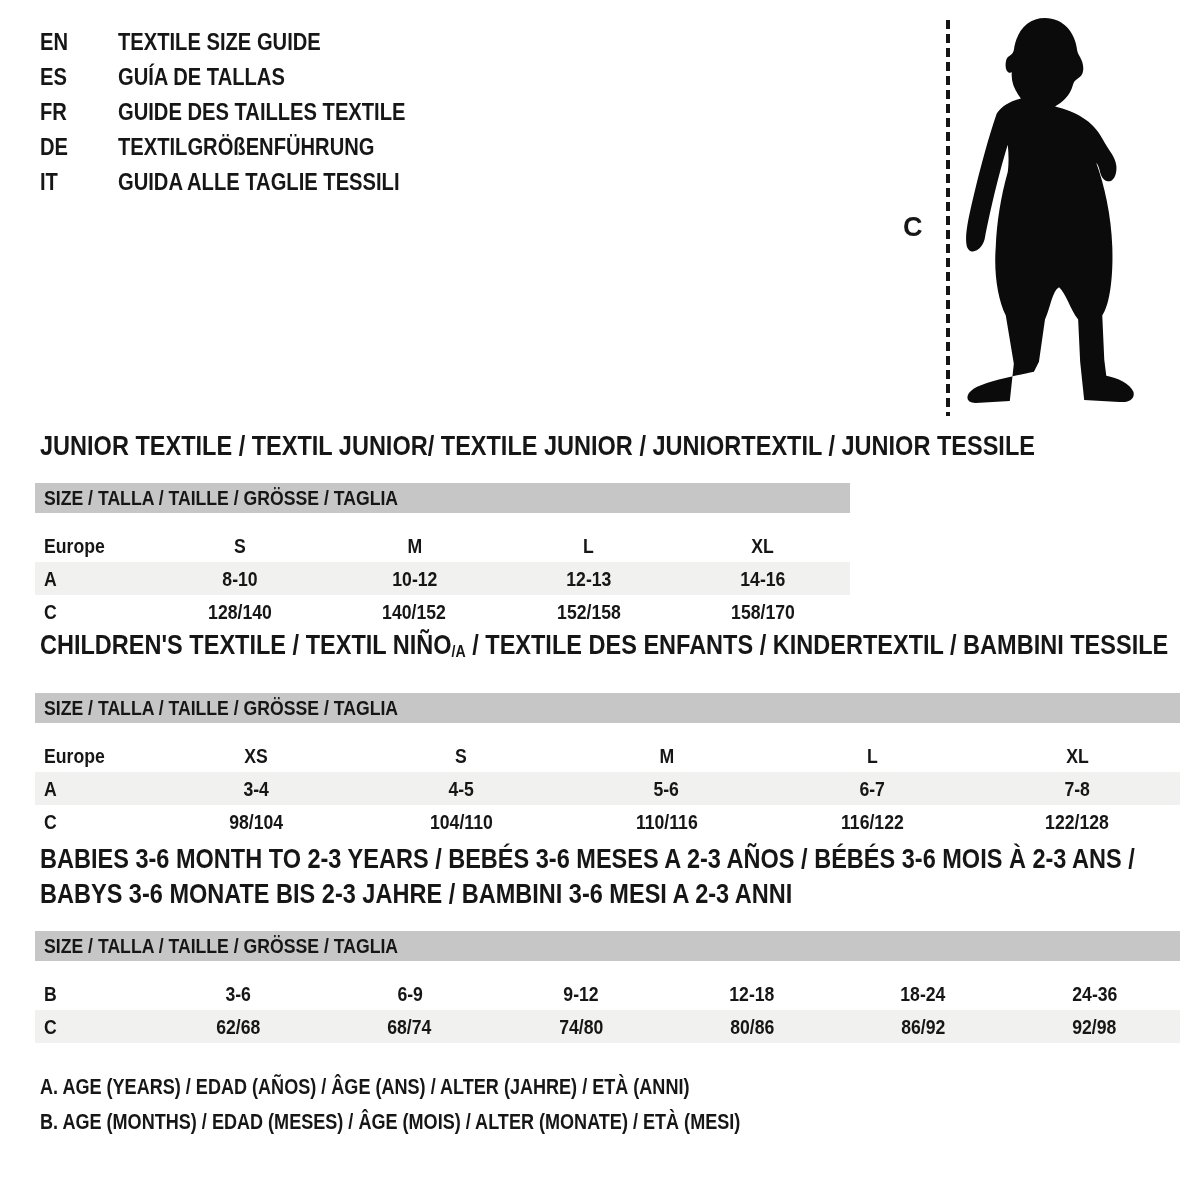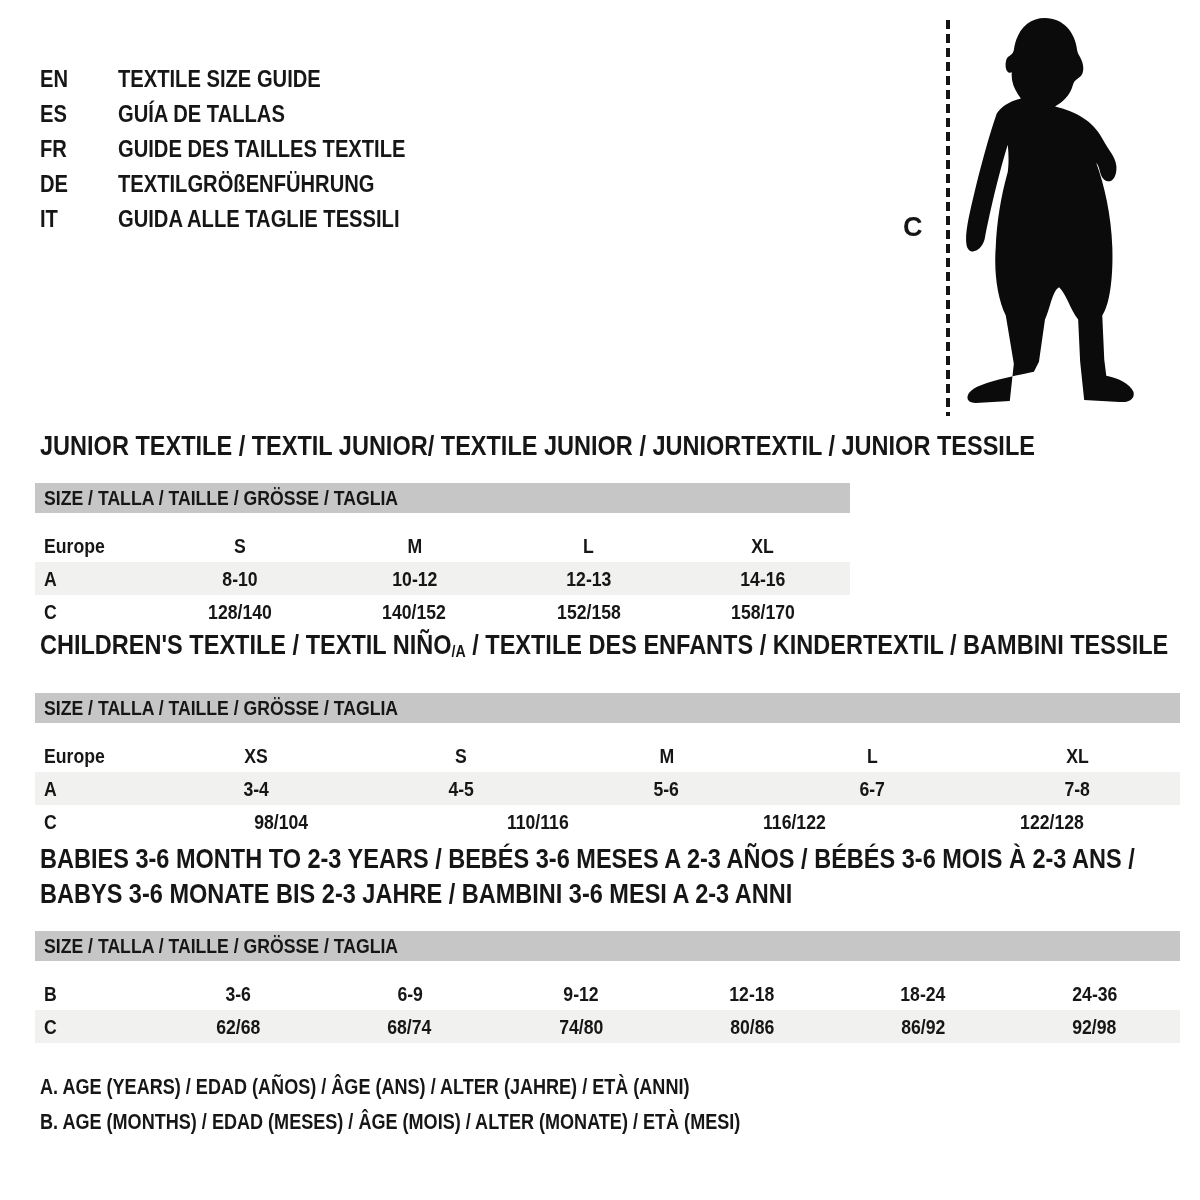--- a/index.html
+++ b/index.html
@@ -7,21 +7,21 @@
     width:1200px; height:1200px; position:relative; overflow:hidden;
     background:#ffffff; color:#161616;
     font-family:"Liberation Sans","DejaVu Sans",sans-serif;
     font-weight:bold;
   }
   .abs { position:absolute; }
   
   .cond { display:inline-block; transform:scaleX(0.84); transform-origin:0 50%; white-space:nowrap; letter-spacing:0; }
 
   
-  .lang-block { left:40px; top:24px;margin-top:37px; }
+  .lang-block { left:40px; top:24px; }
   .lang-row { height:35px; line-height:35px; font-size:24px; }
   .lang-code { display:inline-block; width:78px; vertical-align:top; }
   .lang-title { vertical-align:top; }
 
   
   .c-label { left:903px; top:212px; font-size:27px; }
   .dashline { left:946px; top:20px; width:4px; height:396px;
     background:repeating-linear-gradient(to bottom, #141414 0 9px, transparent 9px 14px); }
   .figure-svg { left:962px; top:16px; }
 
@@ -146,20 +146,21 @@
       <div class="tcell label"><span class="cond">A</span></div>
       <div class="tcell val"><span class="cond">3-4</span></div>
       <div class="tcell val"><span class="cond">4-5</span></div>
       <div class="tcell val"><span class="cond">5-6</span></div>
       <div class="tcell val"><span class="cond">6-7</span></div>
       <div class="tcell val"><span class="cond">7-8</span></div>
     </div>
     <div class="trow">
       <div class="tcell label"><span class="cond">C</span></div>
       <div class="tcell val"><span class="cond">98/104</span></div>
+      <div class="tcell val"><span class="cond">104/110</span></div>
       <div class="tcell val"><span class="cond">110/116</span></div>
       <div class="tcell val"><span class="cond">116/122</span></div>
       <div class="tcell val"><span class="cond">122/128</span></div>
     </div>
   </div>
 
 <div class="abs" style="left:40px; top:841px;">
   <div class="sec-title" style="line-height:35px;">
     <span class="cond">BABIES 3-6 MONTH TO 2-3 YEARS / BEBÉS 3-6 MESES A 2-3 AÑOS / BÉBÉS 3-6 MOIS À 2-3 ANS /</span>
   </div>

